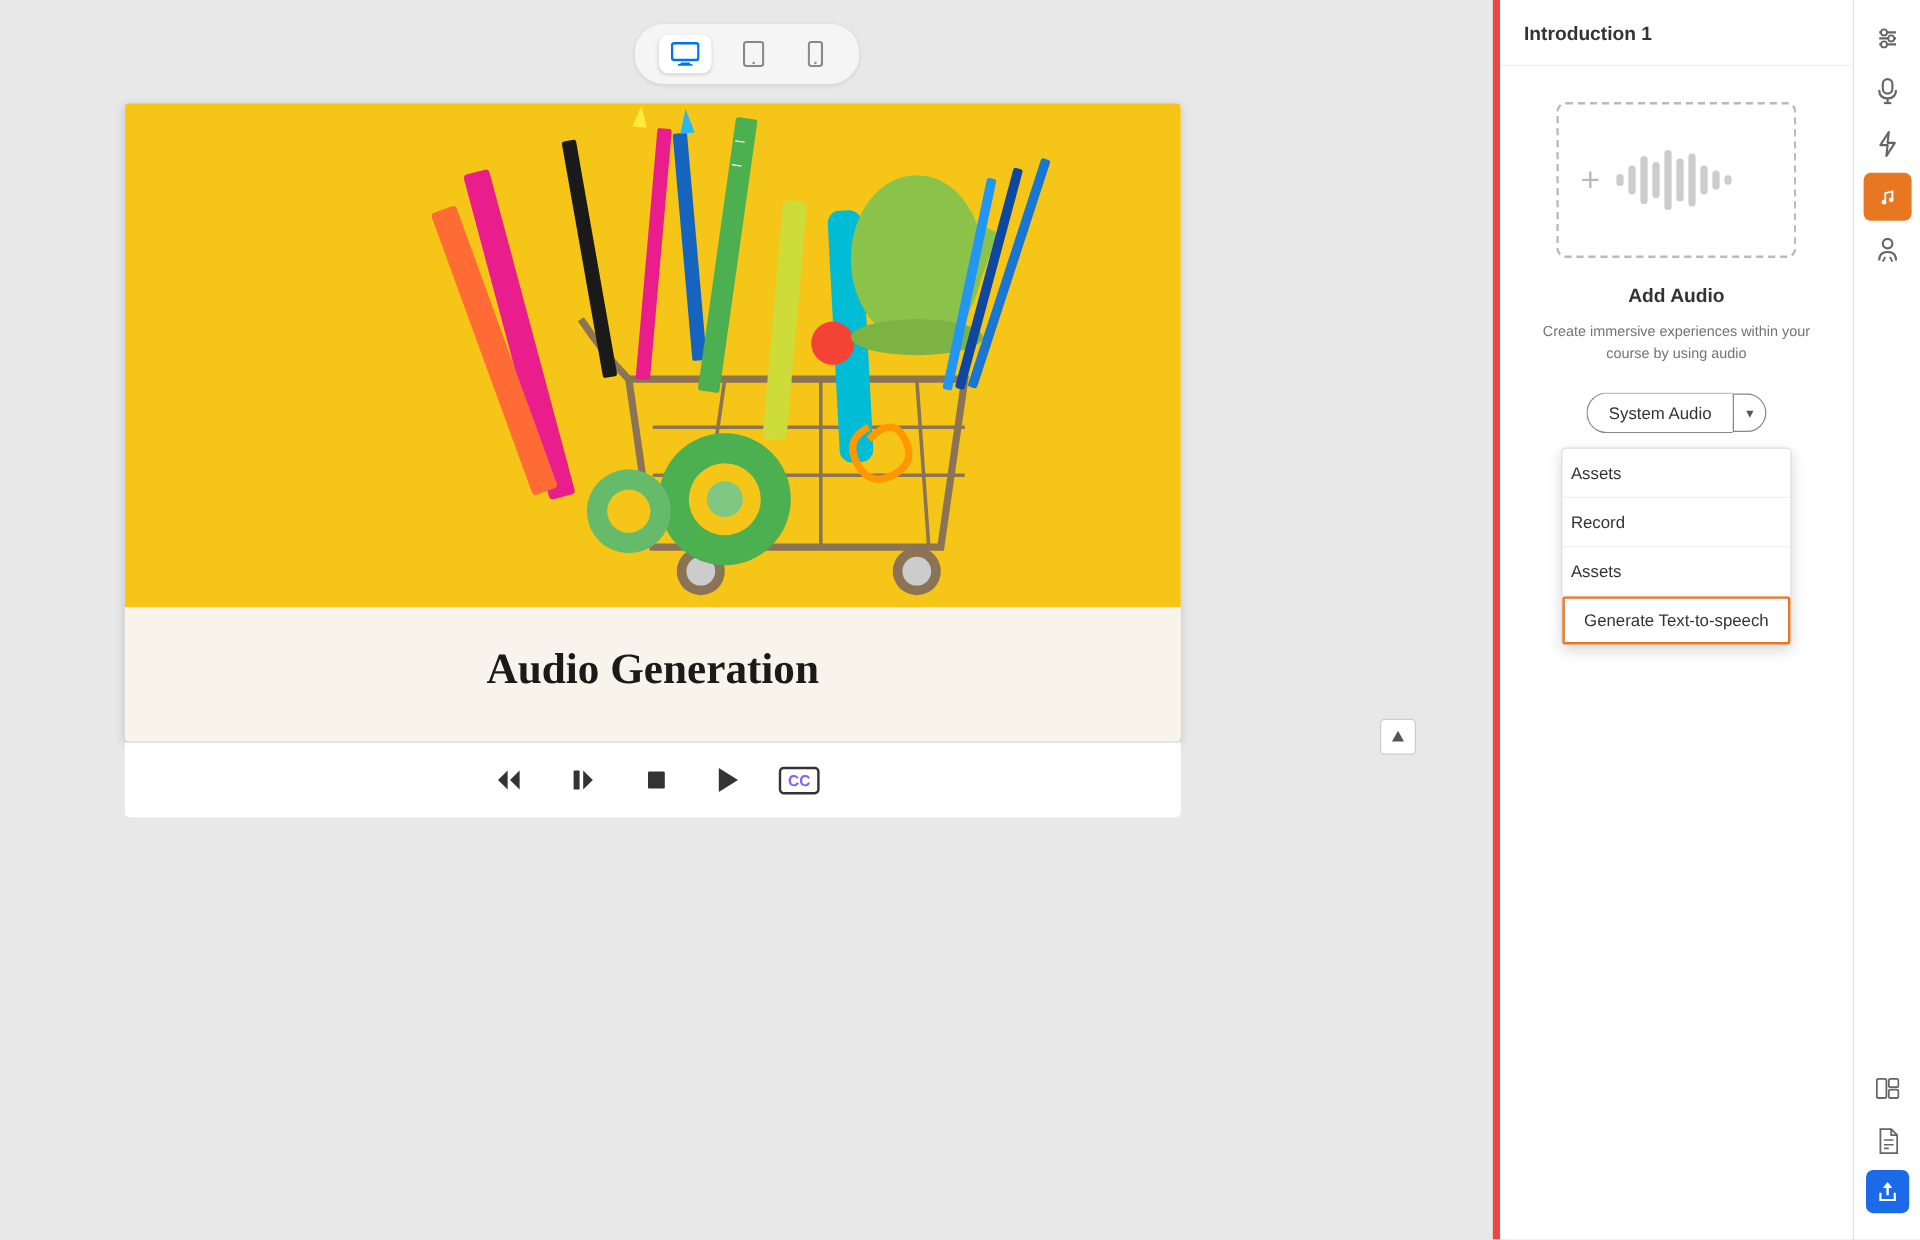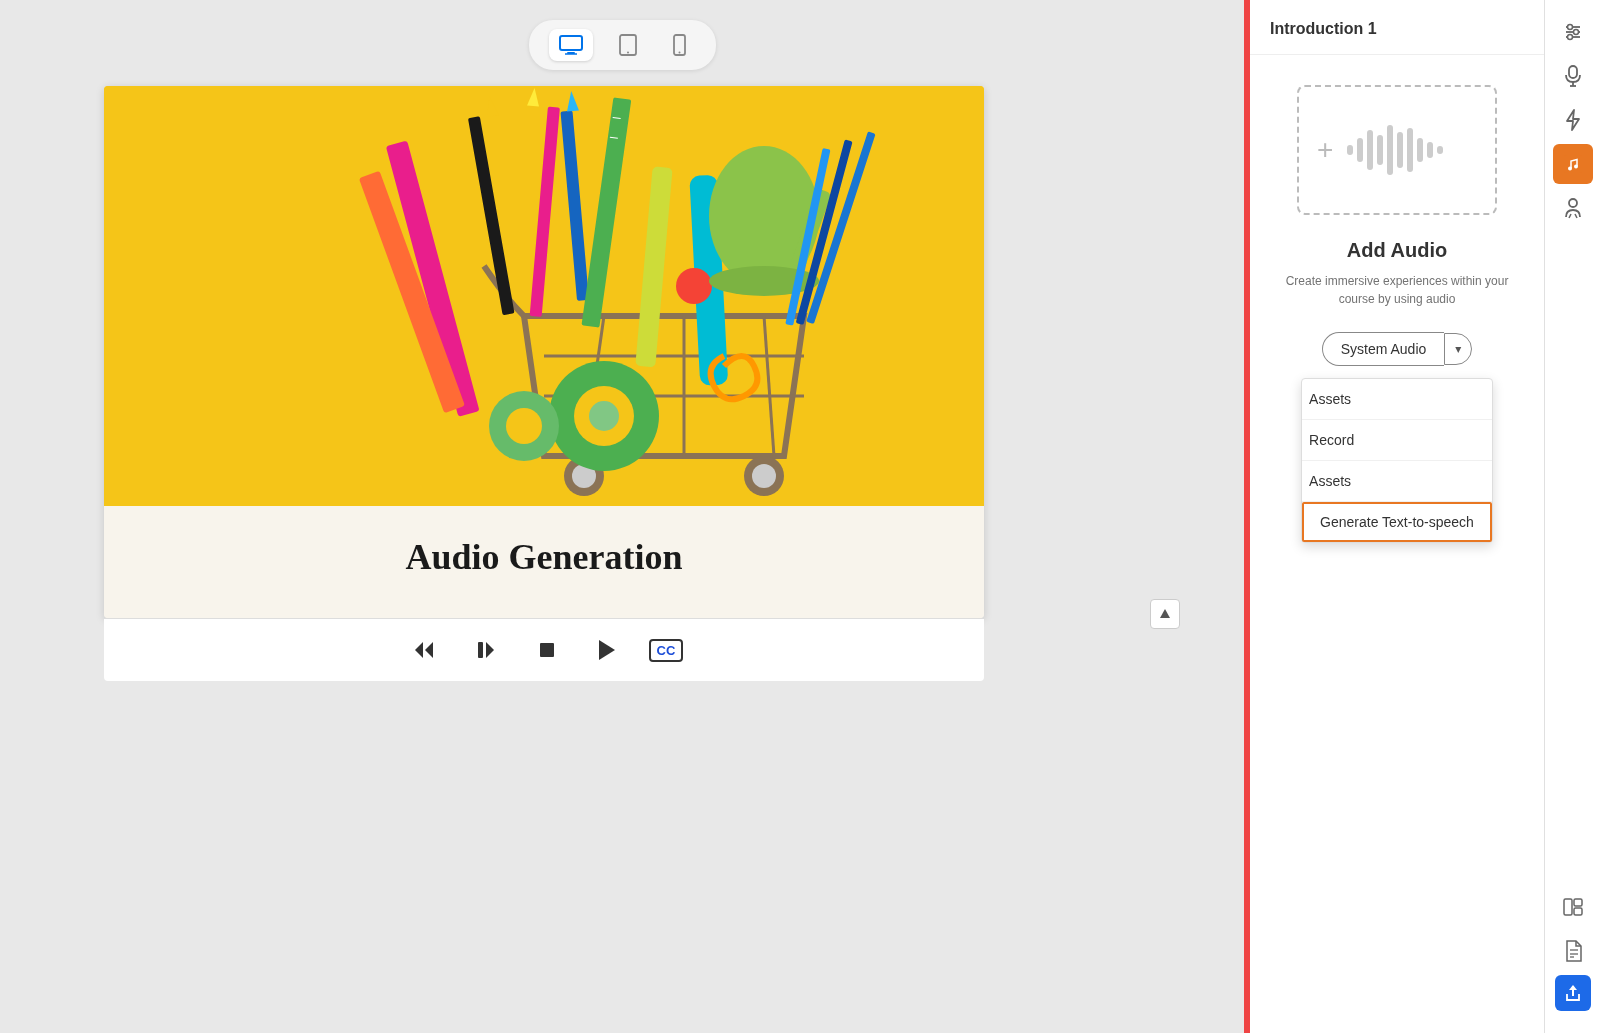--- a/index.html
+++ b/index.html
@@ -189,21 +189,21 @@
       transform: translateY(-50%);
     }
 
     .waveform-icon {
       display: flex;
       align-items: center;
       gap: 3px;
     }
 
     .add-audio-label {
-      font-size: 20px;
+      font-size: 16px;
       font-weight: 600;
       color: #333;
       margin-bottom: 10px;
     }
 
     .add-audio-desc {
       font-size: 12px;
       color: #737373;
       text-align: center;
       margin-bottom: 24px;
@@ -448,21 +448,21 @@
             <rect x="3" y="3" width="14" height="14" rx="1" fill="#333"></rect>
           </svg>
         </button>
 
         <button class="ctrl-btn">
           <svg width="20" height="22" viewBox="0 0 20 22" fill="none">
             <polygon points="2,1 18,11 2,21" fill="#333"></polygon>
           </svg>
         </button>
 
-        <button class="ctrl-btn" style="font-size:13px; font-weight:bold; color:#1d4ed8; border:2px solid #333; border-radius:4px; padding:2px 6px;">
+        <button class="ctrl-btn" style="font-size:13px; font-weight:bold; color:#8b5cf6; border:2px solid #333; border-radius:4px; padding:2px 6px;">
           CC
         </button>
       </div>
 
       <div class="scroll-btn-abs">
         <svg width="12" height="12" viewBox="0 0 12 12">
           <polygon points="6,1 11,10 1,10" fill="#555"></polygon>
         </svg>
       </div>
     </div>

